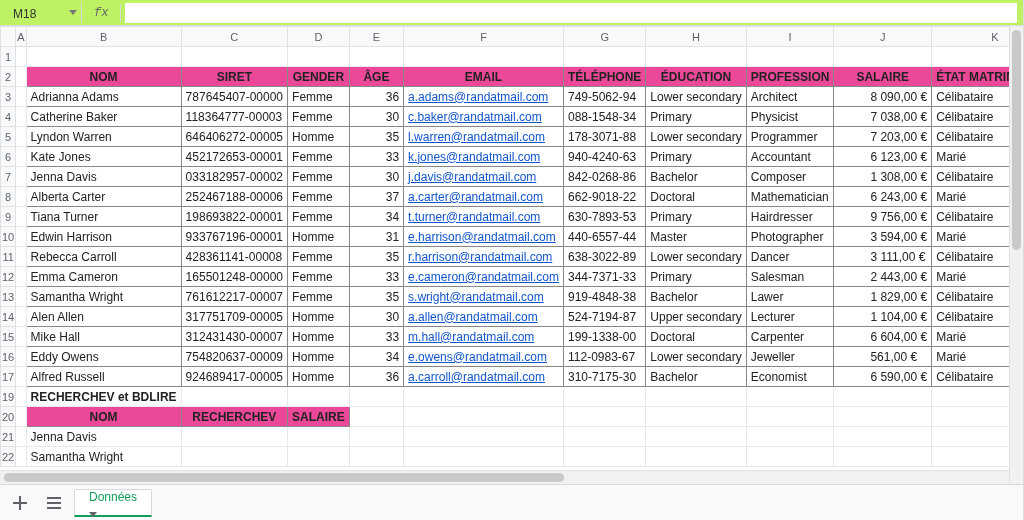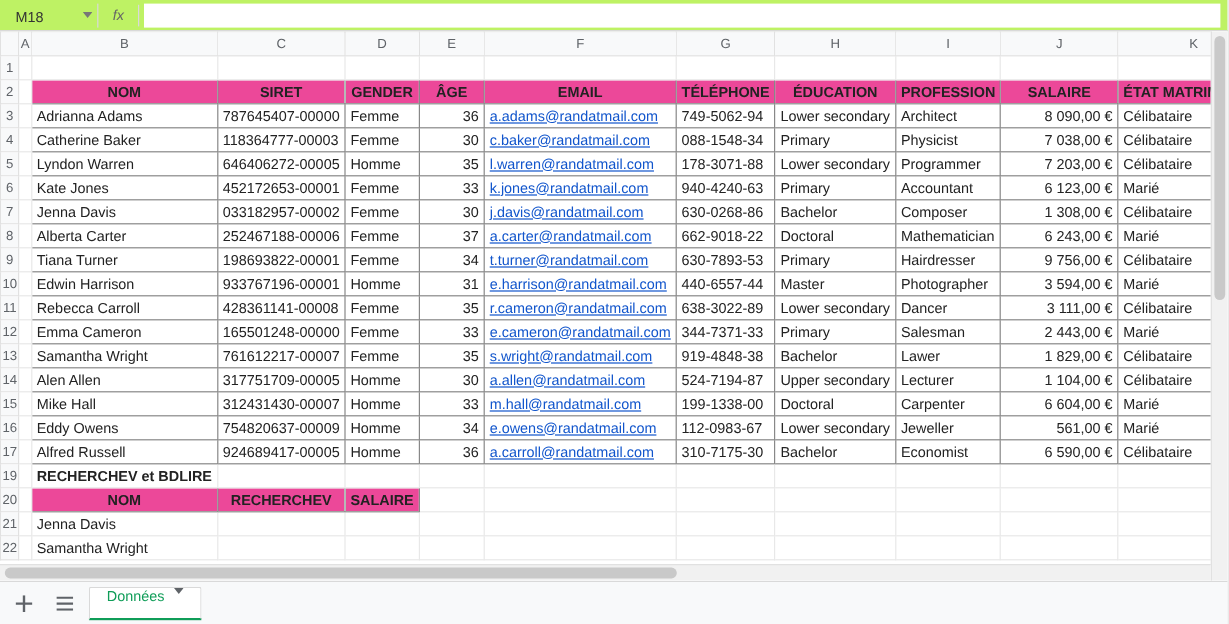--- a/index.html
+++ b/index.html
@@ -2,41 +2,41 @@
 <html><head>
 <meta charset="utf-8">
 <style>
   * { box-sizing: border-box; }
   html, body { margin:0; padding:0; font-family: Arial, sans-serif; font-size:12px; color:#222; background:#fff; }
   .app { width:1024px; height:520px; display:flex; flex-direction:column; overflow:hidden; border-right:1px solid #ddd;}
   
   .formula-bar { height:26px; display:flex; align-items:center; border-bottom:1px solid #d9d9d9; background:#bef264; padding:0 6px; gap:4px; }
   .namebox { width:58px; height:20px; line-height:20px; text-align:left; padding:0 6px; border:1px solid transparent; color:#333; font-size:12px;}
   .nb-arrow { width:14px; height:20px; display:flex; align-items:center; justify-content:center; color:#666; border-right:1px solid #d9d9d9; padding-right:4px;}
-  .fx { font-style:italic; color:#666; padding:0 8px; }
+  .fx { font-style:italic; color:#666; padding:0 8px;font-family:Liberation Mono, monospace; }
   .formula-input { flex:1; height:20px; border:none; outline:none; font-size:12px; }
   .divider-v { width:1px; height:18px; background:#d9d9d9;}
   
   .grid-wrap { flex:1; position:relative; overflow:hidden; background:#fff;}
   table.grid { border-collapse:collapse; table-layout:fixed; }
   table.grid th.colhead, table.grid th.rowhead, .corner { background:#f8f9fa; color:#5f6368; font-weight:normal; font-size:11px; text-align:center; border:1px solid #e1e1e1; position:sticky; }
   .corner{ width:32px; height:20px; border:1px solid #e1e1e1; background:#f8f9fa;}
   th.colhead { height:20px; }
   th.rowhead { width:32px; }
   td { border:1px solid #e8e8e8; height:20px; padding:0 4px; white-space:nowrap; overflow:hidden; text-overflow:clip; vertical-align:middle;}
   
   .hdr { background:#ec4899; font-weight:bold; text-align:center; border:1px solid #888 !important;}
   .tb  { border:1px solid #888 !important; }
-  .tb.right { text-align:right;padding-left:36px;}
+  .tb.right { padding-left:36px;}
   .tb.link { color:#1155cc; text-decoration:underline;margin-left:27px; }
   .sectitle { font-weight:bold; }
   
   .tabbar { height:36px; border-top:1px solid #d9d9d9; background:#f8f9fa; display:flex; align-items:center; padding:0 6px; gap:6px;}
   .tbtn { width:28px; height:26px; display:flex; align-items:center; justify-content:center; color:#5f6368; border-radius:3px;}
-  .sheet-tab { height:28px; padding:0 14px; display:flex; align-items:flex-start; gap:8px; background:#fff; border:1px solid #d9d9d9; border-bottom:2px solid #0f9d58; border-radius:2px 2px 0 0; color:#0f9d58; font-weight:500;}
+  .sheet-tab { height:28px; padding:0 14px; display:flex; align-items:flex-start; gap:8px; background:#fff; border:1px solid #d9d9d9; border-bottom:2px solid #0f9d58; border-radius:2px 2px 0 0; color:#0f9d58; font-weight:500;flex-direction:column;}
   .sheet-tab .arrow{color:#5f6368;}
   
   .vscroll { position:absolute; right:0; top:0; bottom:0; width:14px; background:#f1f1f1; border-left:1px solid #e1e1e1;}
   .vthumb{ position:absolute; left:2px; right:2px; top:4px; height:220px; background:#c9c9c9; border-radius:6px;}
   .hscroll { position:absolute; left:0; right:14px; bottom:0; height:14px; background:#f1f1f1; border-top:1px solid #e1e1e1;}
   .hthumb{ position:absolute; top:2px; bottom:2px; left:4px; width:560px; background:#c9c9c9; border-radius:6px;}
   .grid-inner{ position:absolute; left:0; top:0; right:14px; bottom:14px; overflow:hidden;}
   svg{display:block;}
 </style>
 </head>
@@ -173,21 +173,21 @@
               <td class="tb">Marié</td>
             </tr>
             <tr>
               <th class="rowhead">7</th>
               <td class=""></td>
               <td class="tb">Jenna Davis</td>
               <td class="tb">033182957-00002</td>
               <td class="tb">Femme</td>
               <td class="tb right">30</td>
               <td class="tb link">j.davis@randatmail.com</td>
-              <td class="tb">630-0268-86</td>
+              <td class="tb">842-0268-86</td>
               <td class="tb">Bachelor</td>
               <td class="tb">Composer</td>
               <td class="tb right">1 308,00 €</td>
               <td class="tb">Célibataire</td>
             </tr>
             <tr>
               <th class="rowhead">8</th>
               <td class=""></td>
               <td class="tb">Alberta Carter</td>
               <td class="tb">252467188-00006</td>
@@ -228,21 +228,21 @@
               <td class="tb right">3 594,00 €</td>
               <td class="tb">Marié</td>
             </tr>
             <tr>
               <th class="rowhead">11</th>
               <td class=""></td>
               <td class="tb">Rebecca Carroll</td>
               <td class="tb">428361141-00008</td>
               <td class="tb">Femme</td>
               <td class="tb right">35</td>
-              <td class="tb link">r.cameron@randatmail.com</td>
+              <td class="tb link">r.harrison@randatmail.com</td>
               <td class="tb">638-3022-89</td>
               <td class="tb">Lower secondary</td>
               <td class="tb">Dancer</td>
               <td class="tb right">3 111,00 €</td>
               <td class="tb">Célibataire</td>
             </tr>
             <tr>
               <th class="rowhead">12</th>
               <td class=""></td>
               <td class="tb">Emma Cameron</td>

